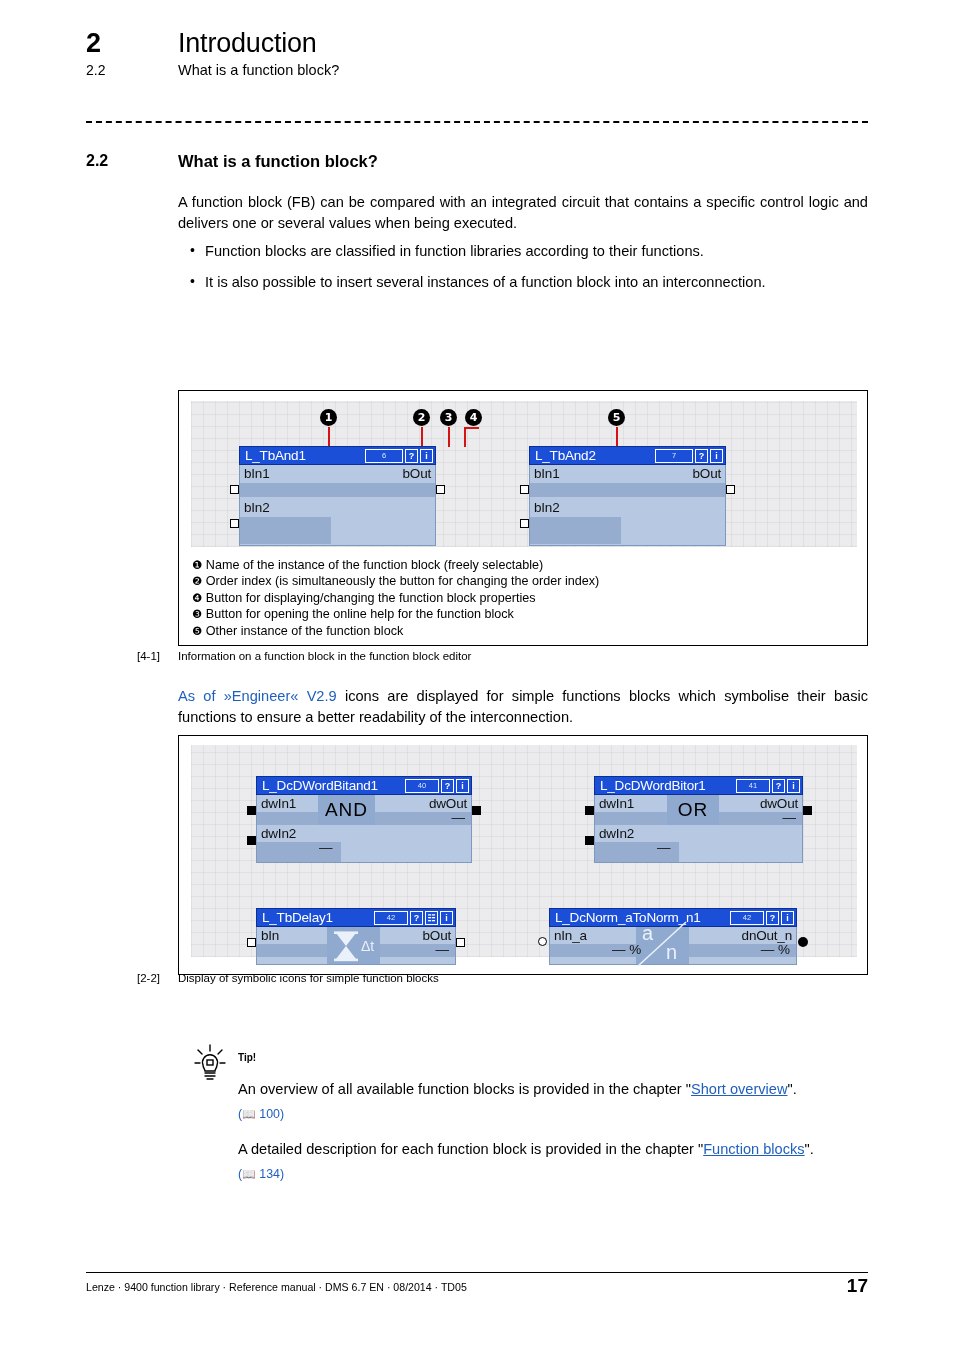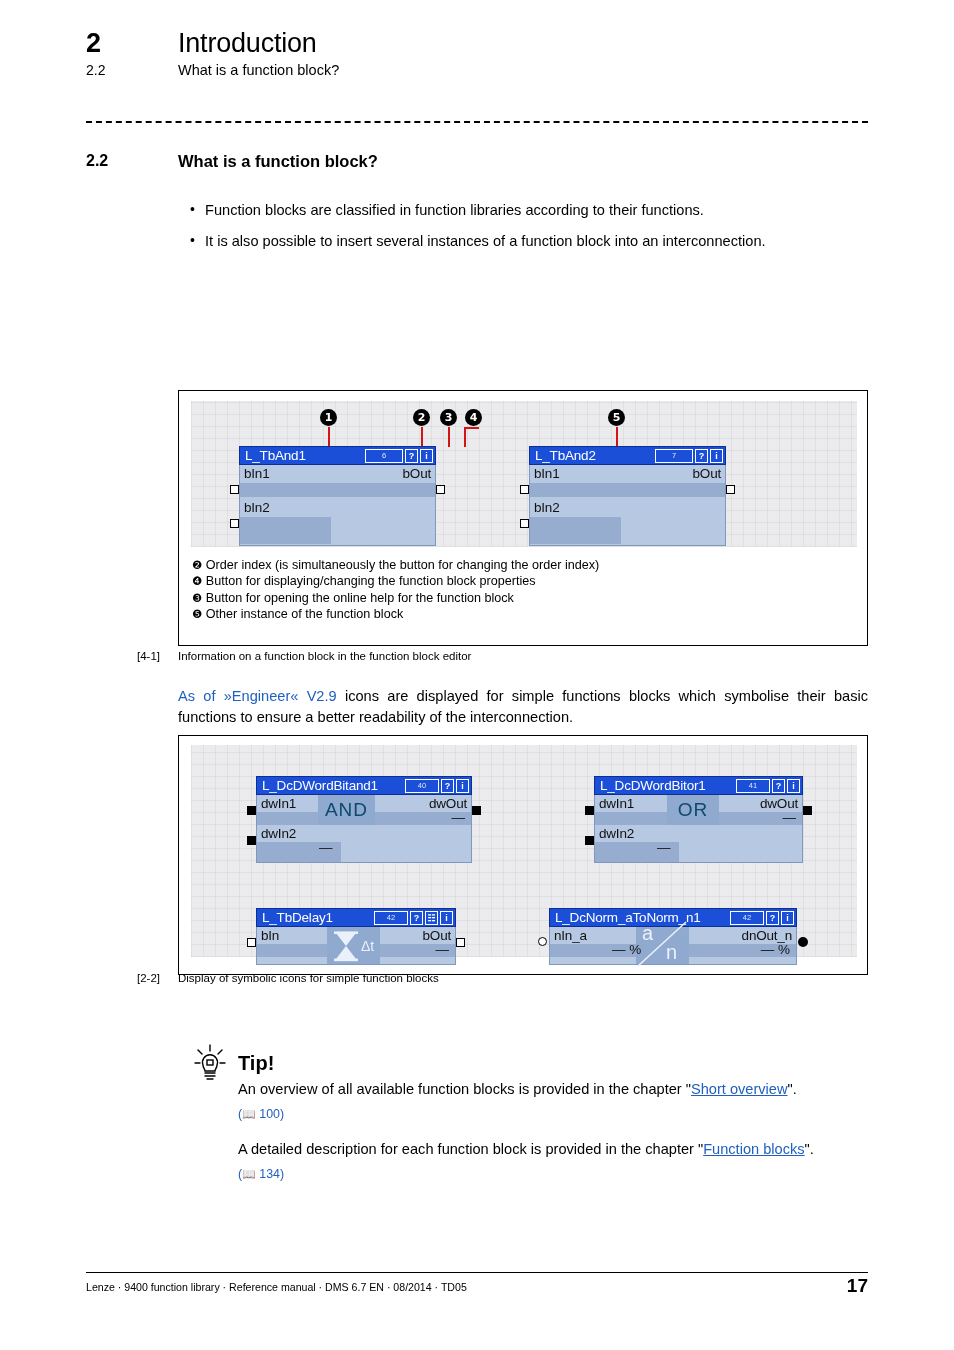--- a/index.html
+++ b/index.html
@@ -57,21 +57,21 @@
      position:relative;}
   .rowdark{position:absolute;background:#97add0;}
   .portlabel{position:absolute;font-size:13.5px;line-height:14px;color:#111;white-space:nowrap;letter-spacing:-0.2px;}
   .valdash{position:absolute;font-size:13.5px;color:#111;}
   .pin{position:absolute;box-sizing:border-box;}
   .pin.open{border:1.6px solid #000;background:#fff;width:9px;height:9px;}
   .pin.filled{background:#000;width:9px;height:9px;}
   .pin.circ-open{border:1.6px solid #000;background:#fff;width:9px;height:9px;border-radius:50%;}
   .pin.circ-filled{background:#000;width:10px;height:10px;border-radius:50%;}
   .symbol{position:absolute;background:#8fa9cf;display:flex;align-items:center;justify-content:center;}
-  .symtext{color:#0c4a6e;font-size:19px;letter-spacing:1px;font-family:"Liberation Sans",sans-serif;}
+  .symtext{color:#000000;font-size:19px;letter-spacing:1px;font-family:"Liberation Sans",sans-serif;}
 
   
   .callout{position:absolute;width:17px;height:17px;border-radius:50%;background:#000;color:#fff;
      font-size:11px;font-weight:700;line-height:17px;text-align:center;font-family:"DejaVu Sans",sans-serif;}
   .leader{position:absolute;background:#d21414;}
 
   
   .fignotes{position:absolute;left:13px;top:166px;width:650px;}
   .fignotes div{font-size:12.6px;line-height:16.4px;white-space:nowrap;}
   .fignotes .mk{font-family:"DejaVu Sans",sans-serif;font-size:11.5px;}
@@ -79,21 +79,21 @@
   
   .capnum{position:absolute;font-size:11.5px;}
   .captxt{position:absolute;font-size:11.5px;}
 
   
   .asof{position:absolute;left:178px;top:686px;width:690px;font-size:14.6px;line-height:20.5px;text-align:justify;}
   .blue{color:#1f5fbf;}
 
   
   .tipicon{position:absolute;left:190px;top:1043px;width:40px;height:40px;}
-  .tiphead{position:absolute;left:238px;top:1052px;font-size:20px;font-weight:700;}
+  .tiphead{position:absolute;left:238px;top:1052px;font-size:10px;font-weight:700;}
   .tipbody{position:absolute;left:238px;top:1079px;width:630px;}
   .tipbody p{margin:0 0 4px 0;font-size:14.6px;line-height:20.5px;}
   .tipbody .pageref{font-size:12.4px;color:#1f5fbf;margin:0 0 14px 0;}
   a.link{color:#1f5fbf;text-decoration:underline;}
   .bookglyph{font-family:"DejaVu Sans",sans-serif;font-size:11px;}
 
   
   .foot-rule{position:absolute;left:86px;top:1272px;width:782px;height:1px;background:#000;}
   .foot-left{position:absolute;left:86px;top:1281px;font-size:10.6px;}
   .foot-page{position:absolute;right:86px;top:1275px;font-size:19px;font-weight:700;}
@@ -106,20 +106,21 @@
   <div class="hdr-num">2</div>
   <div class="hdr-title">Introduction</div>
   <div class="hdr-sub-num">2.2</div>
   <div class="hdr-sub-title">What is a function block?</div>
   <div class="dashrule"></div>
 
   <div class="sec-num">2.2</div>
   <div class="sec-title">What is a function block?</div>
 
   <div class="body-col">
+    <p class="para">A function block (FB) can be compared with an integrated circuit that contains a specific control logic and delivers one or several values when being executed.</p>
     <ul class="bullets">
       <li>Function blocks are classified in function libraries according to their functions.</li>
       <li>It is also possible to insert several instances of a function block into an interconnection.</li>
     </ul>
   </div>
 
   <div class="figbox" id="fig1">
     <div class="canvas">
 
       <div class="leader" style="left:137px;top:26px;width:2px;height:20px;"></div>
@@ -172,20 +173,21 @@
           <span class="portlabel" style="left:4px;top:36px;">bIn2</span>
           <span class="portlabel" style="right:4px;top:2px;">bOut</span>
         </div>
         <div class="pin open" style="left:-9px;top:39px;"></div>
         <div class="pin open" style="left:-9px;top:73px;"></div>
         <div class="pin open" style="right:-9px;top:39px;"></div>
       </div>
     </div>
 
     <div class="fignotes">
+      <div><span class="mk">❶</span>&nbsp;<span>Name of the instance of the function block (freely selectable)</span></div>
       <div><span class="mk">❷</span>&nbsp;<span>Order index (is simultaneously the button for changing the order index)</span></div>
       <div><span class="mk">❹</span>&nbsp;<span>Button for displaying/changing the function block properties</span></div>
       <div><span class="mk">❸</span>&nbsp;<span>Button for opening the online help for the function block</span></div>
       <div><span class="mk">❺</span>&nbsp;<span>Other instance of the function block</span></div>
     </div>
   </div>
 
   <div class="capnum" style="left:137px;top:650px;">[4-1]</div>
   <div class="captxt" style="left:178px;top:650px;">Information on a function block in the function block editor</div>
 

